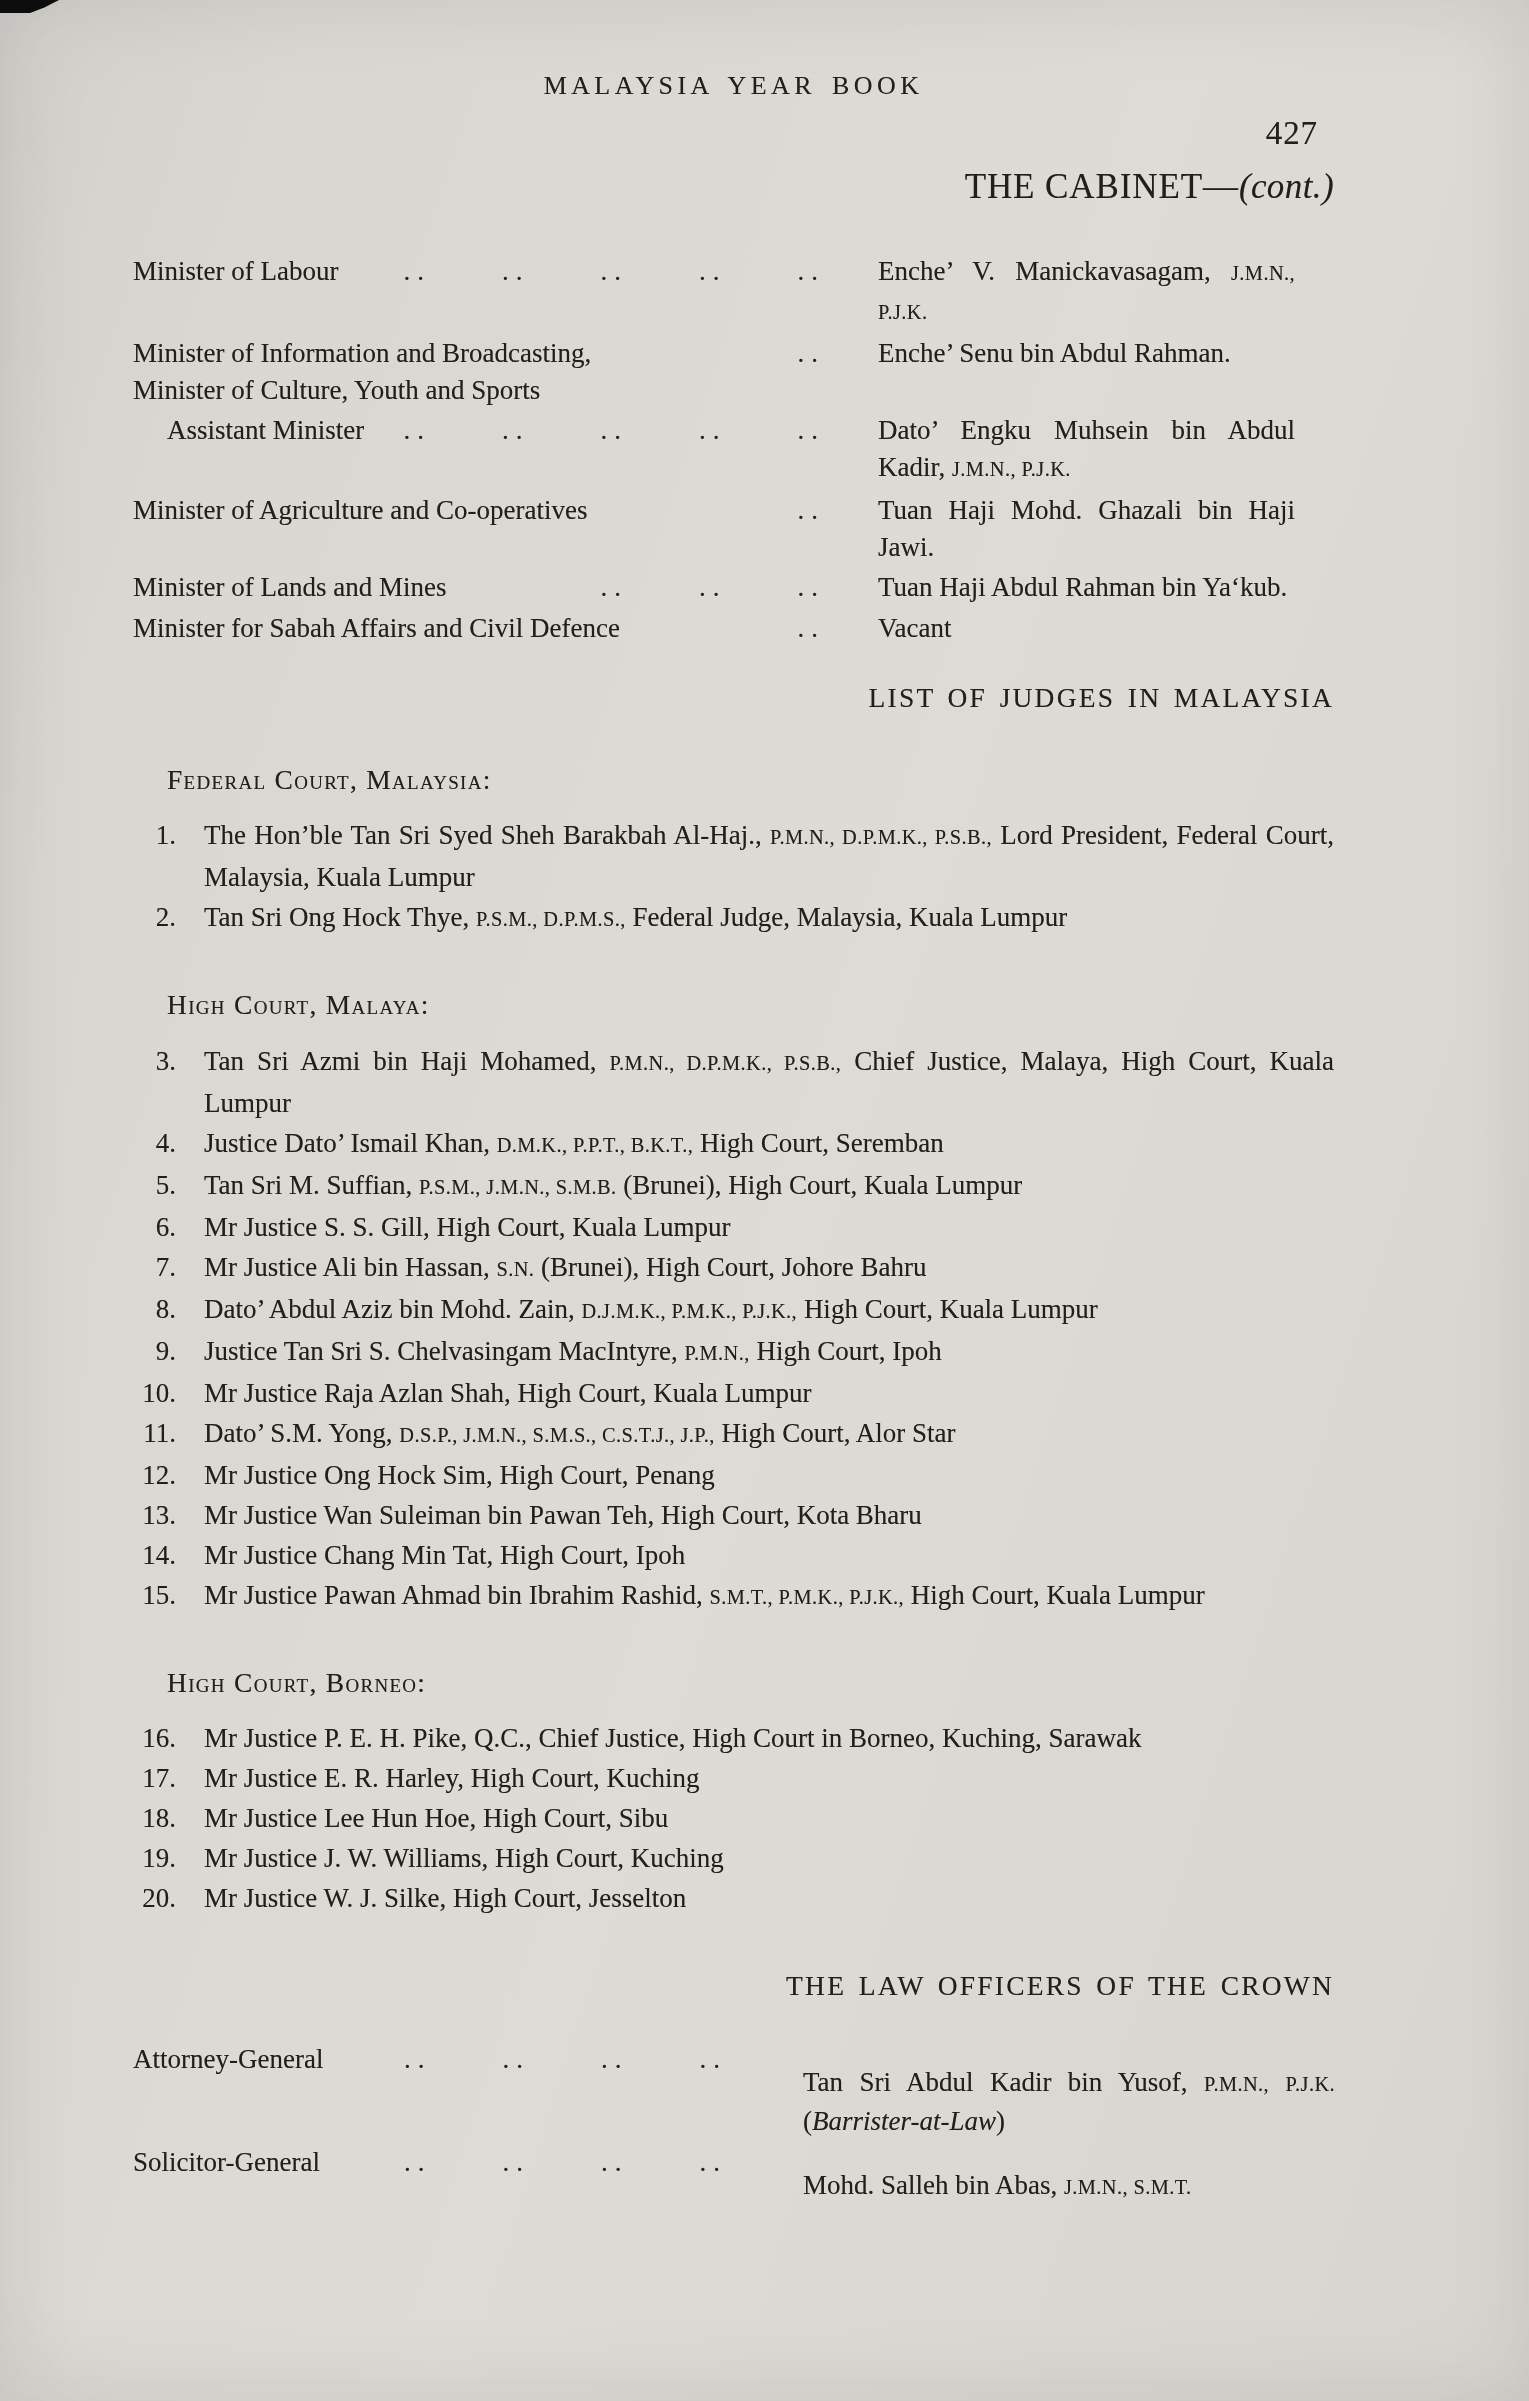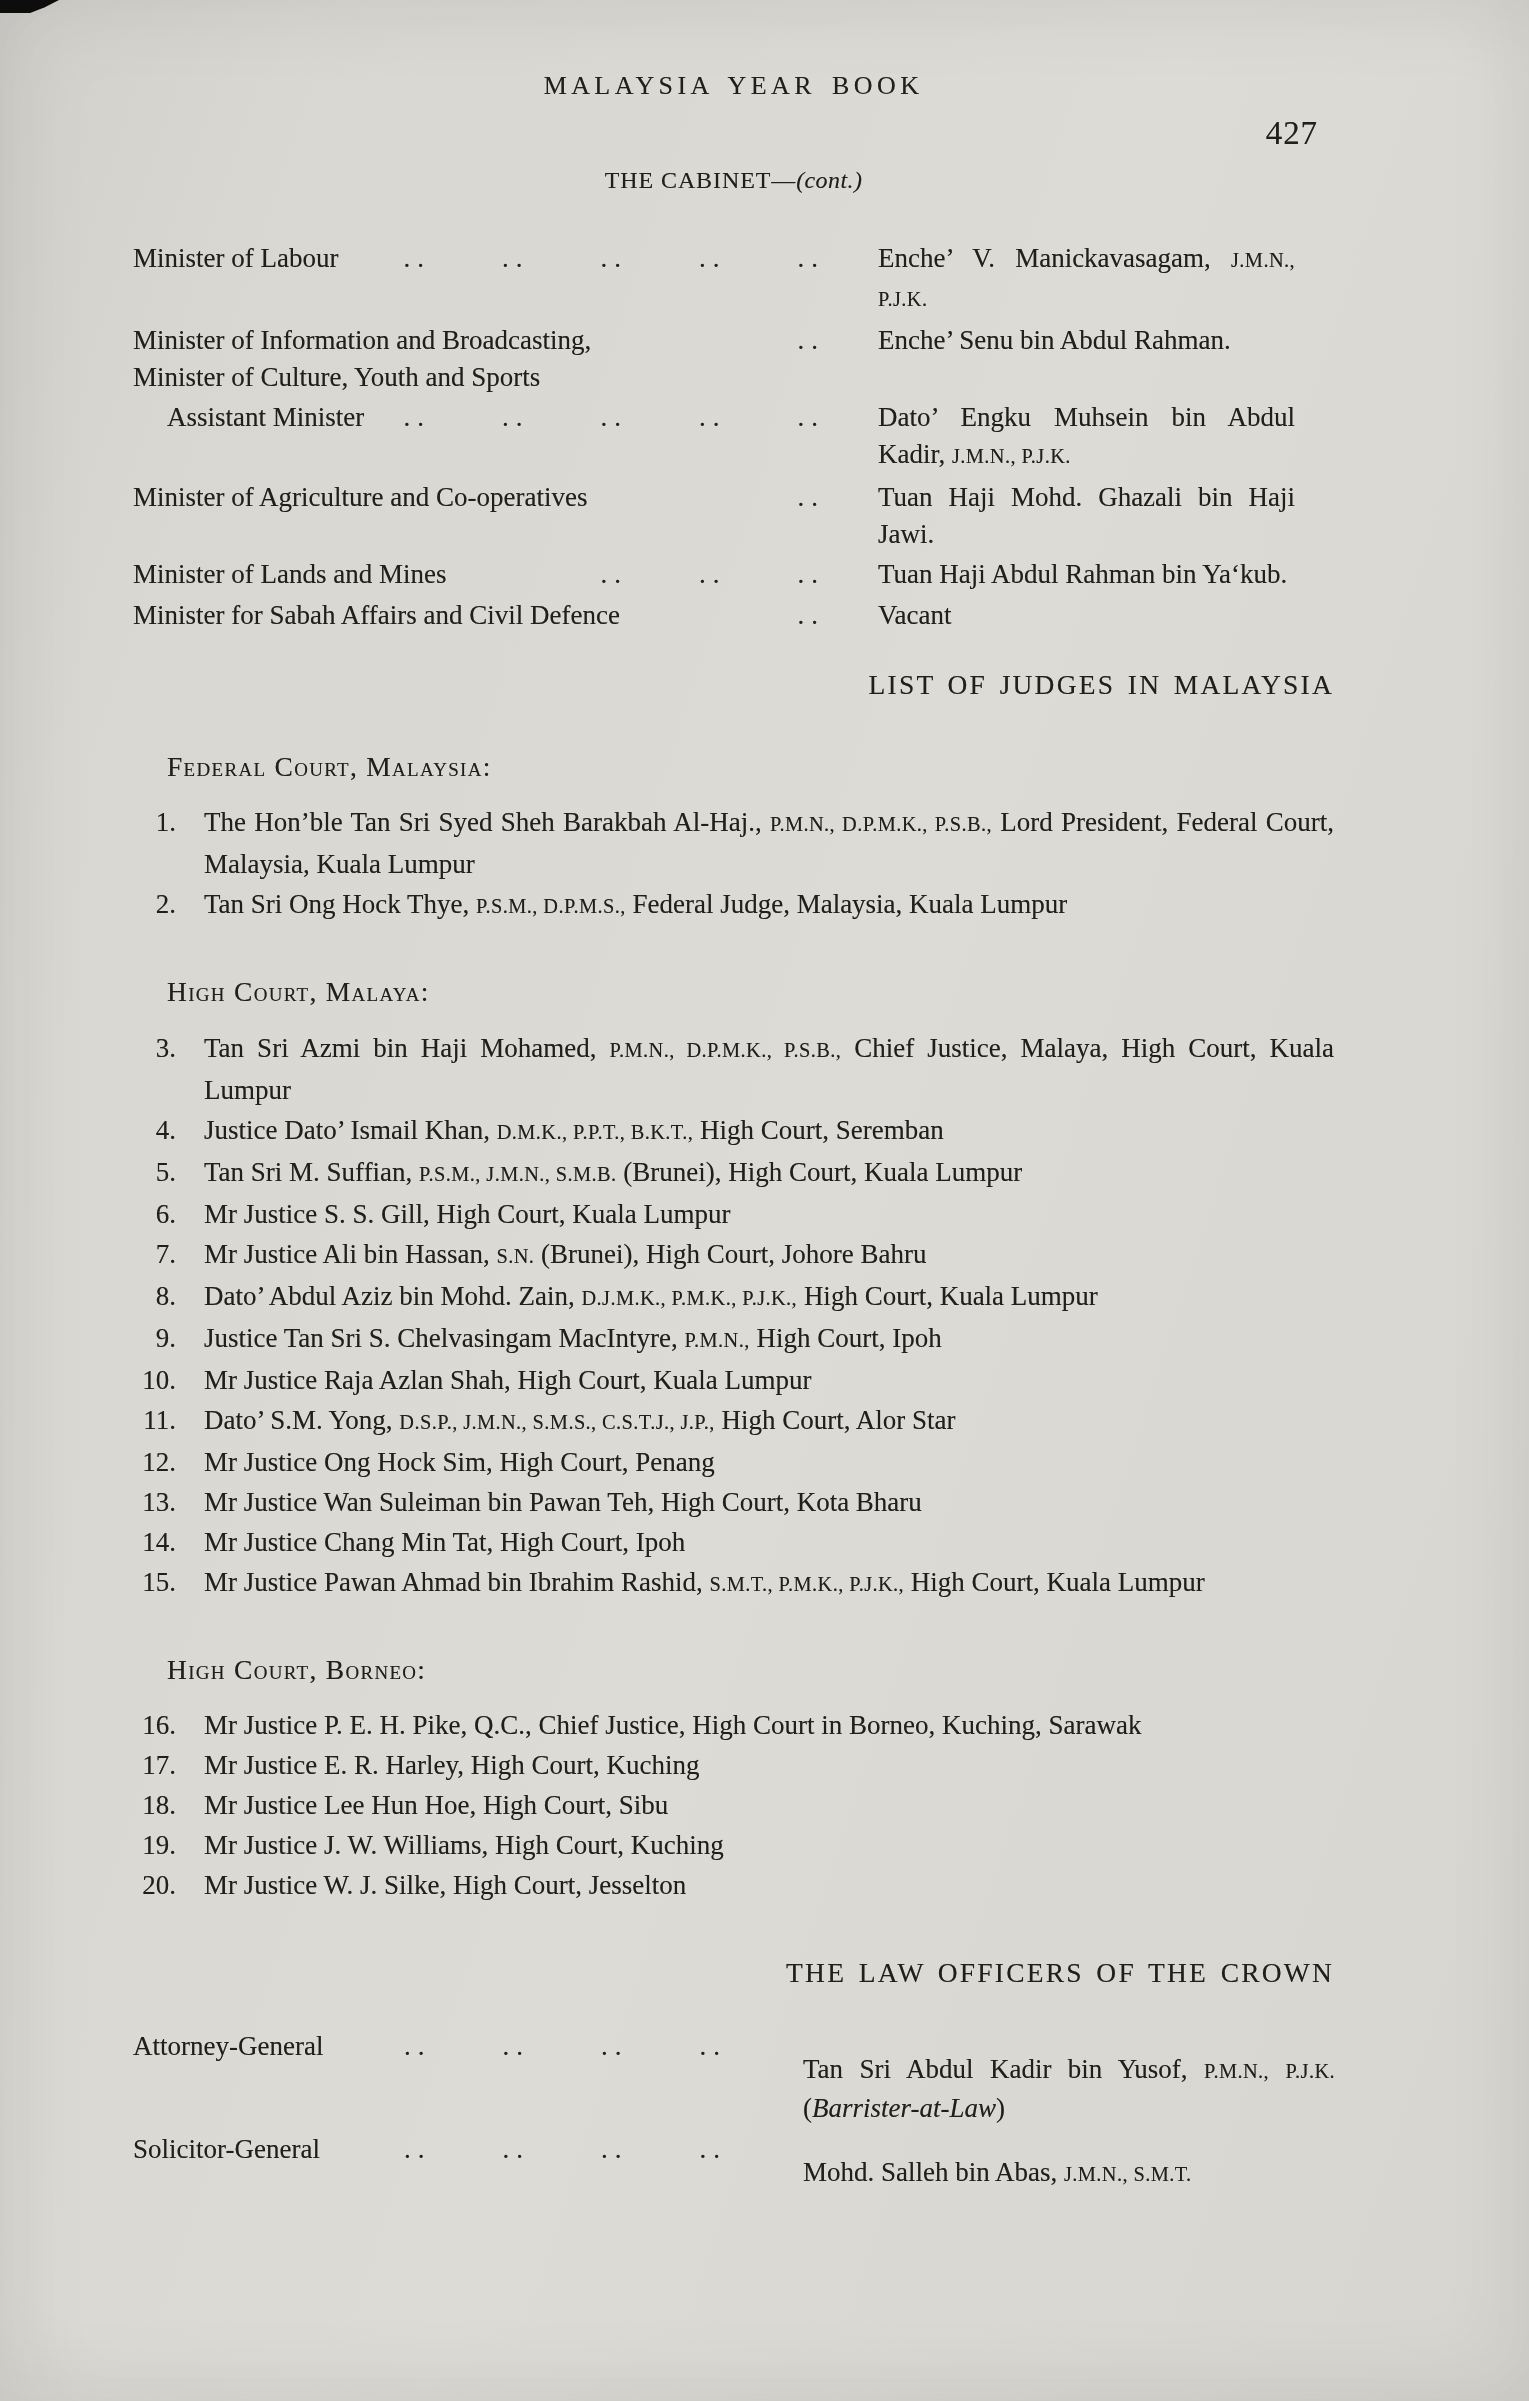--- a/index.html
+++ b/index.html
@@ -24,21 +24,21 @@
     text-shadow:none;
   }
   .content { margin:0 195px 0 133px; position:relative; }
 
   
   .running-head { position:relative; margin:0; padding-top:70px; text-align:center; }
   .head-title { font-size:26px; letter-spacing:4.4px; word-spacing:5.3px; }
   .page-num { position:absolute; right:16px; top:115px; font-size:33px; letter-spacing:0.9px; }
 
   
-  .cabinet-heading { margin:66px 0 0 0; text-align:center; font-weight:normal; font-size:24px; letter-spacing:0.9px; }
+  .cabinet-heading { margin:66px 0 0 0; text-align:right; font-weight:normal; font-size:35px; letter-spacing:0.9px; }
   .cabinet-heading em { font-style:italic; letter-spacing:0.4px; }
   .big-heading { margin:35px 0 0 0; text-align:right; font-weight:normal; font-size:27.5px; letter-spacing:2.2px; word-spacing:3.5px; }
   .law-heading { margin-top:52px; }
   .court-heading {
     margin:50px 0 19.5px 34px; font-weight:normal; font-size:27.5px;
     font-variant:small-caps; letter-spacing:1.3px;
   }
 
   
   .cabinet { margin-top:46px; }

